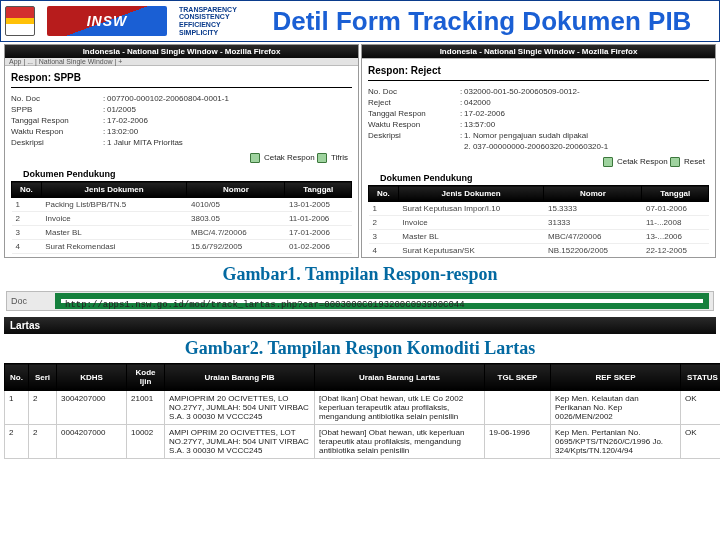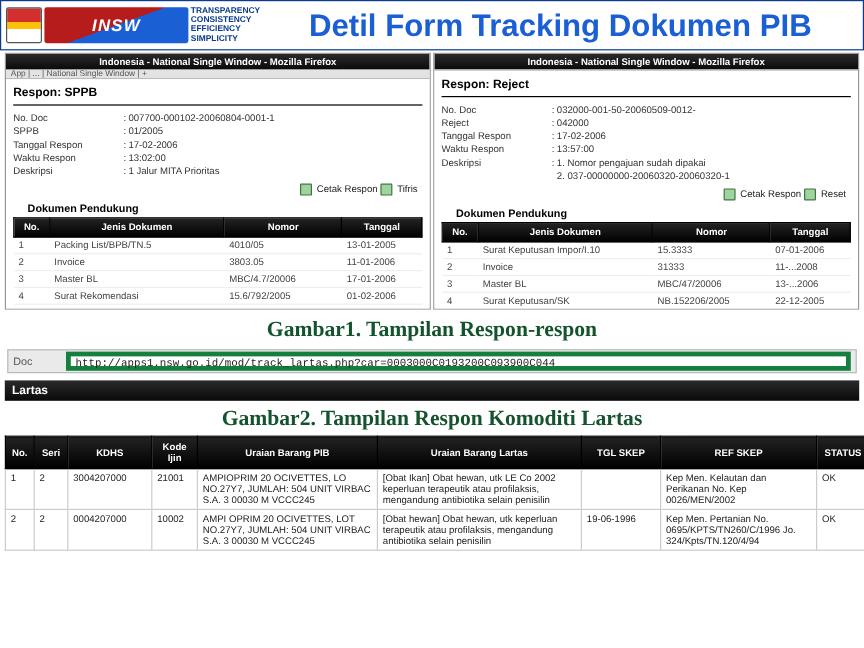--- a/index.html
+++ b/index.html
@@ -11,21 +11,21 @@
     background: #fff;
     overflow: hidden;
     position: relative;
   }
   .topbar {
     display: flex;
     align-items: center;
     height: 42px;
     border: 1px solid #0a3b8c;
     padding: 2px 4px;
-    gap: 2px;
+    gap: 12px;
   }
   .emblem {
     width: 30px; height: 30px;
     background: linear-gradient(#d32f2f 40%, #ffc107 40%, #ffc107 60%, #fff 60%);
     border: 1px solid #555;
     border-radius: 2px;
   }
   .swoosh {
     width: 120px; height: 30px;
     background: linear-gradient(160deg, #b71c1c 0 50%, #1a5fd4 50% 100%);
@@ -116,38 +116,38 @@
     padding: 2px 4px;
     border-bottom: 1px solid #eee;
     white-space: nowrap;
     color: #444;
   }
 
   .caption {
     text-align: center;
     font-size: 18px;
     font-weight: 700;
-    color: #14532d;
+    color: #0369a1;
     font-family: Georgia, 'Times New Roman', serif;
     padding: 4px 0;
   }
 
   .urlbar {
     display: flex;
     align-items: center;
     background: #eaeaea;
     border: 1px solid #bbb;
     margin: 2px 6px;
     height: 20px;
     font-size: 9px;
     color: #222;
   }
   .urlbar .lbl { width: 48px; padding-left: 4px; color: #555; }
   .urlbar .inp {
-    flex: 1; height: 16px; background: #fff; border: 4px solid #15803d;
+    flex: 1; height: 16px; background: #fff; border: 6px solid #15803d;
     margin-right: 4px; padding: 1px 4px;
     font-family: 'Courier New', monospace;
   }
 
   .lartas-head {
     background: linear-gradient(#2a2a2a, #0a0a0a);
     color: #fff;
     font-size: 10px;
     font-weight: 700;
     padding: 3px 6px;

